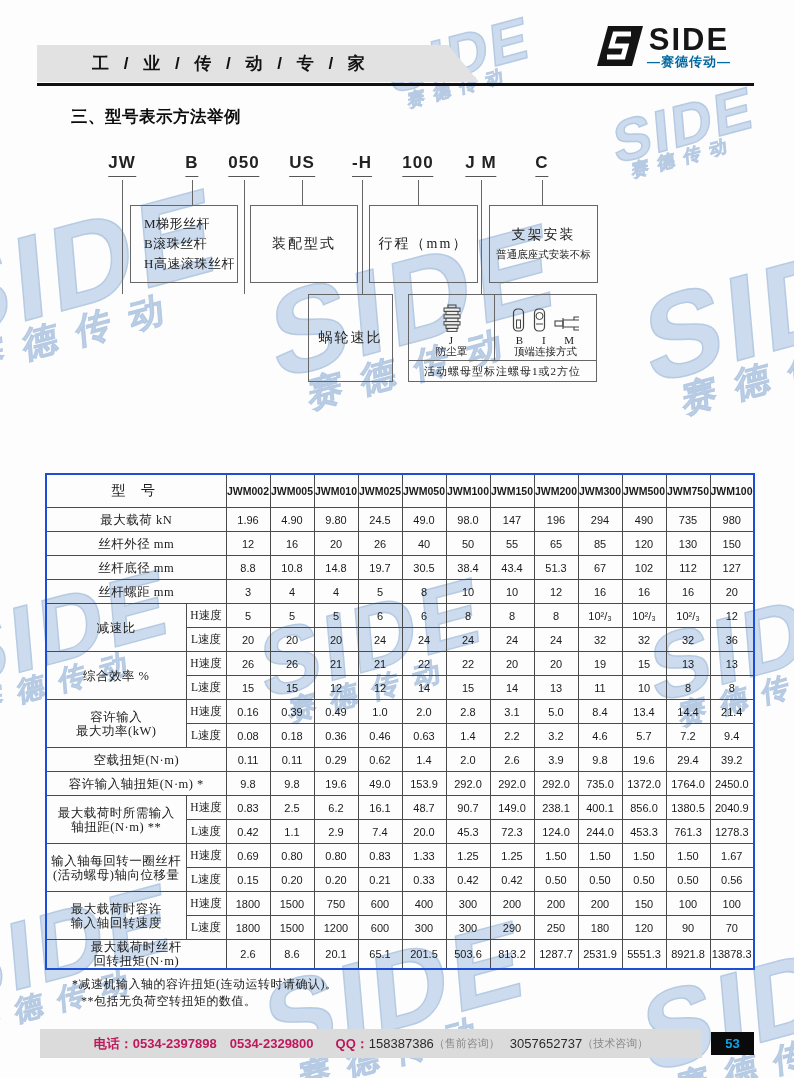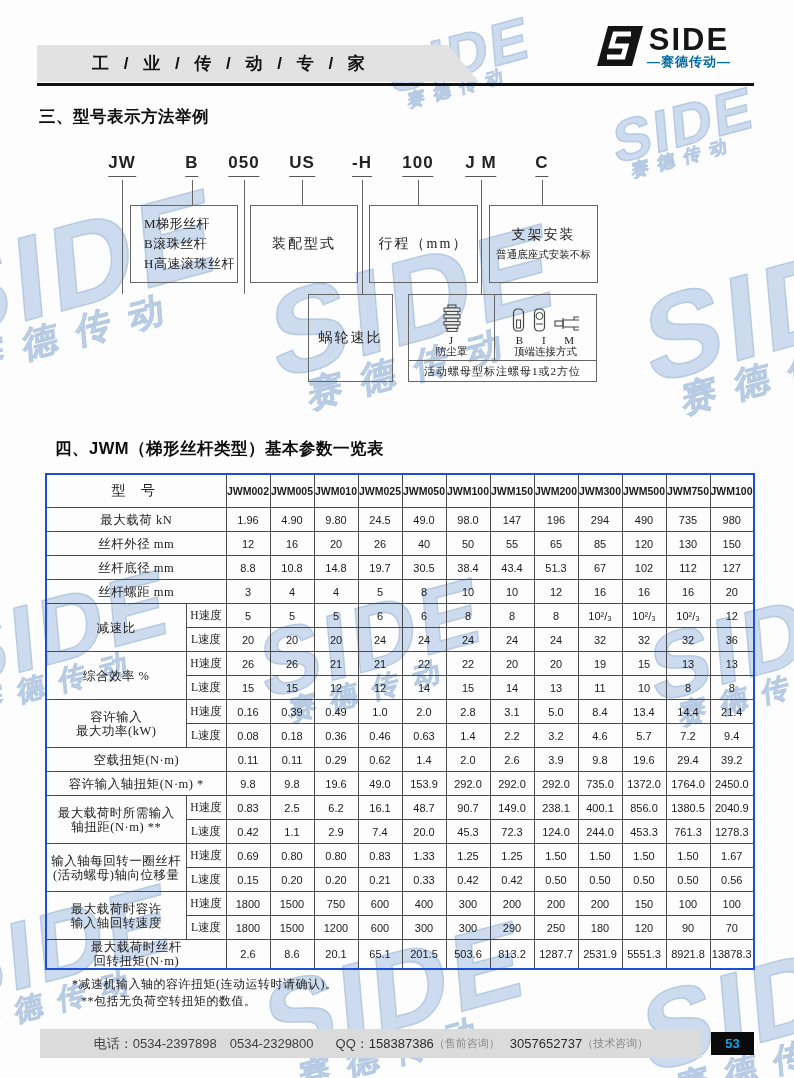--- a/index.html
+++ b/index.html
@@ -24,21 +24,21 @@
   #header-rule{left:37px;top:83px;width:717px;height:3px;background:#111;}
   #logo{left:597px;top:25px;display:flex;align-items:flex-start;}
   #logo-emblem{margin-right:4px;}
   #logo-col{display:flex;flex-direction:column;align-items:center;}
   #logo-word{font-size:31px;font-weight:bold;letter-spacing:2px;color:#161616;line-height:30px;
              font-family:"Liberation Sans",sans-serif;}
   #logo-sub{font-size:13px;font-weight:bold;color:#0369a1;letter-spacing:1px;line-height:14px;}
 
   
   .sec-title{font-size:16.5px;font-weight:bold;color:#0c0c0c;letter-spacing:.5px;}
-  #sec3-title{left:39px;top:106px;}
+  #sec3-title{left:71px;top:106px;}
   #sec4-title{left:55px;top:438px;}
 
   
   .code{position:absolute;z-index:1;transform:translateX(-50%);font-size:17px;font-weight:bold;
         color:#222;letter-spacing:1px;padding-bottom:3px;border-bottom:1.5px solid #555;top:153px;}
   .vline{position:absolute;z-index:1;width:1px;background:#666;}
   .dbox{position:absolute;z-index:1;border:1px solid #666;box-sizing:border-box;
         display:flex;flex-direction:column;align-items:center;justify-content:center;
         font-family:"Liberation Serif",serif;color:#222;text-align:center;}
   .dbox .big{font-size:14px;letter-spacing:2px;}
@@ -74,21 +74,21 @@
   .cell-val{font-size:11px;font-family:"Liberation Sans",sans-serif;}
   #param-table tbody tr{height:24px;}
   #param-table tbody tr.last-row{height:27px;}
 
   
   .footnote{font-family:"Liberation Serif",serif;font-size:12px;color:#222;letter-spacing:.5px;}
 
   
   #footer-bar{left:40px;top:1029px;width:662px;height:29px;background:#dbdbdb;
               display:flex;align-items:center;justify-content:center;font-size:13px;}
-  .ft-bold{font-weight:normal;color:#404040;text-align:right;}
+  .ft-bold{font-weight:bold;color:#be185d;text-align:right;}
   .ft-num{color:#2a2a2a;}
   .ft-note{color:#8a8a8a;font-size:11px;}
   .ft-gap{display:inline-block;width:22px;}
   .ft-sp{display:inline-block;width:10px;}
   #page-box{left:711px;top:1032px;width:43px;height:23px;background:#0a0a0a;color:#0ea5e9;
             font-weight:bold;font-size:13px;display:flex;align-items:center;justify-content:center;}
 </style>
 </head>
 <body>
 
@@ -224,21 +224,20 @@
             <path d="M9 4 L20 4 L20 1 L25 1 M9 11 L20 11 L20 14 L25 14 M20 4 L25 4 M20 11 L25 11" fill="none" stroke="#444" stroke-width="1.1"></path>
           </svg>
         </div>
         <div class="l4-code bim-codes">B I M</div>
         <div class="l4-cap">顶端连接方式</div>
       </div>
     </div>
     <div class="l4-bottom">活动螺母型标注螺母1或2方位</div>
   </div>
 
-  <div id="sec4-title" class="abs z sec-title">四、JWM（梯形丝杆类型）基本参数一览表</div>
 
   <div id="table-wrap" class="abs z">
     <table id="param-table">
         <colgroup>
           <col style="width: 140px;">
           <col style="width: 40px;">
           <col style="width: 44px;">
           <col style="width: 44px;">
           <col style="width: 44px;">
           <col style="width: 44px;">

